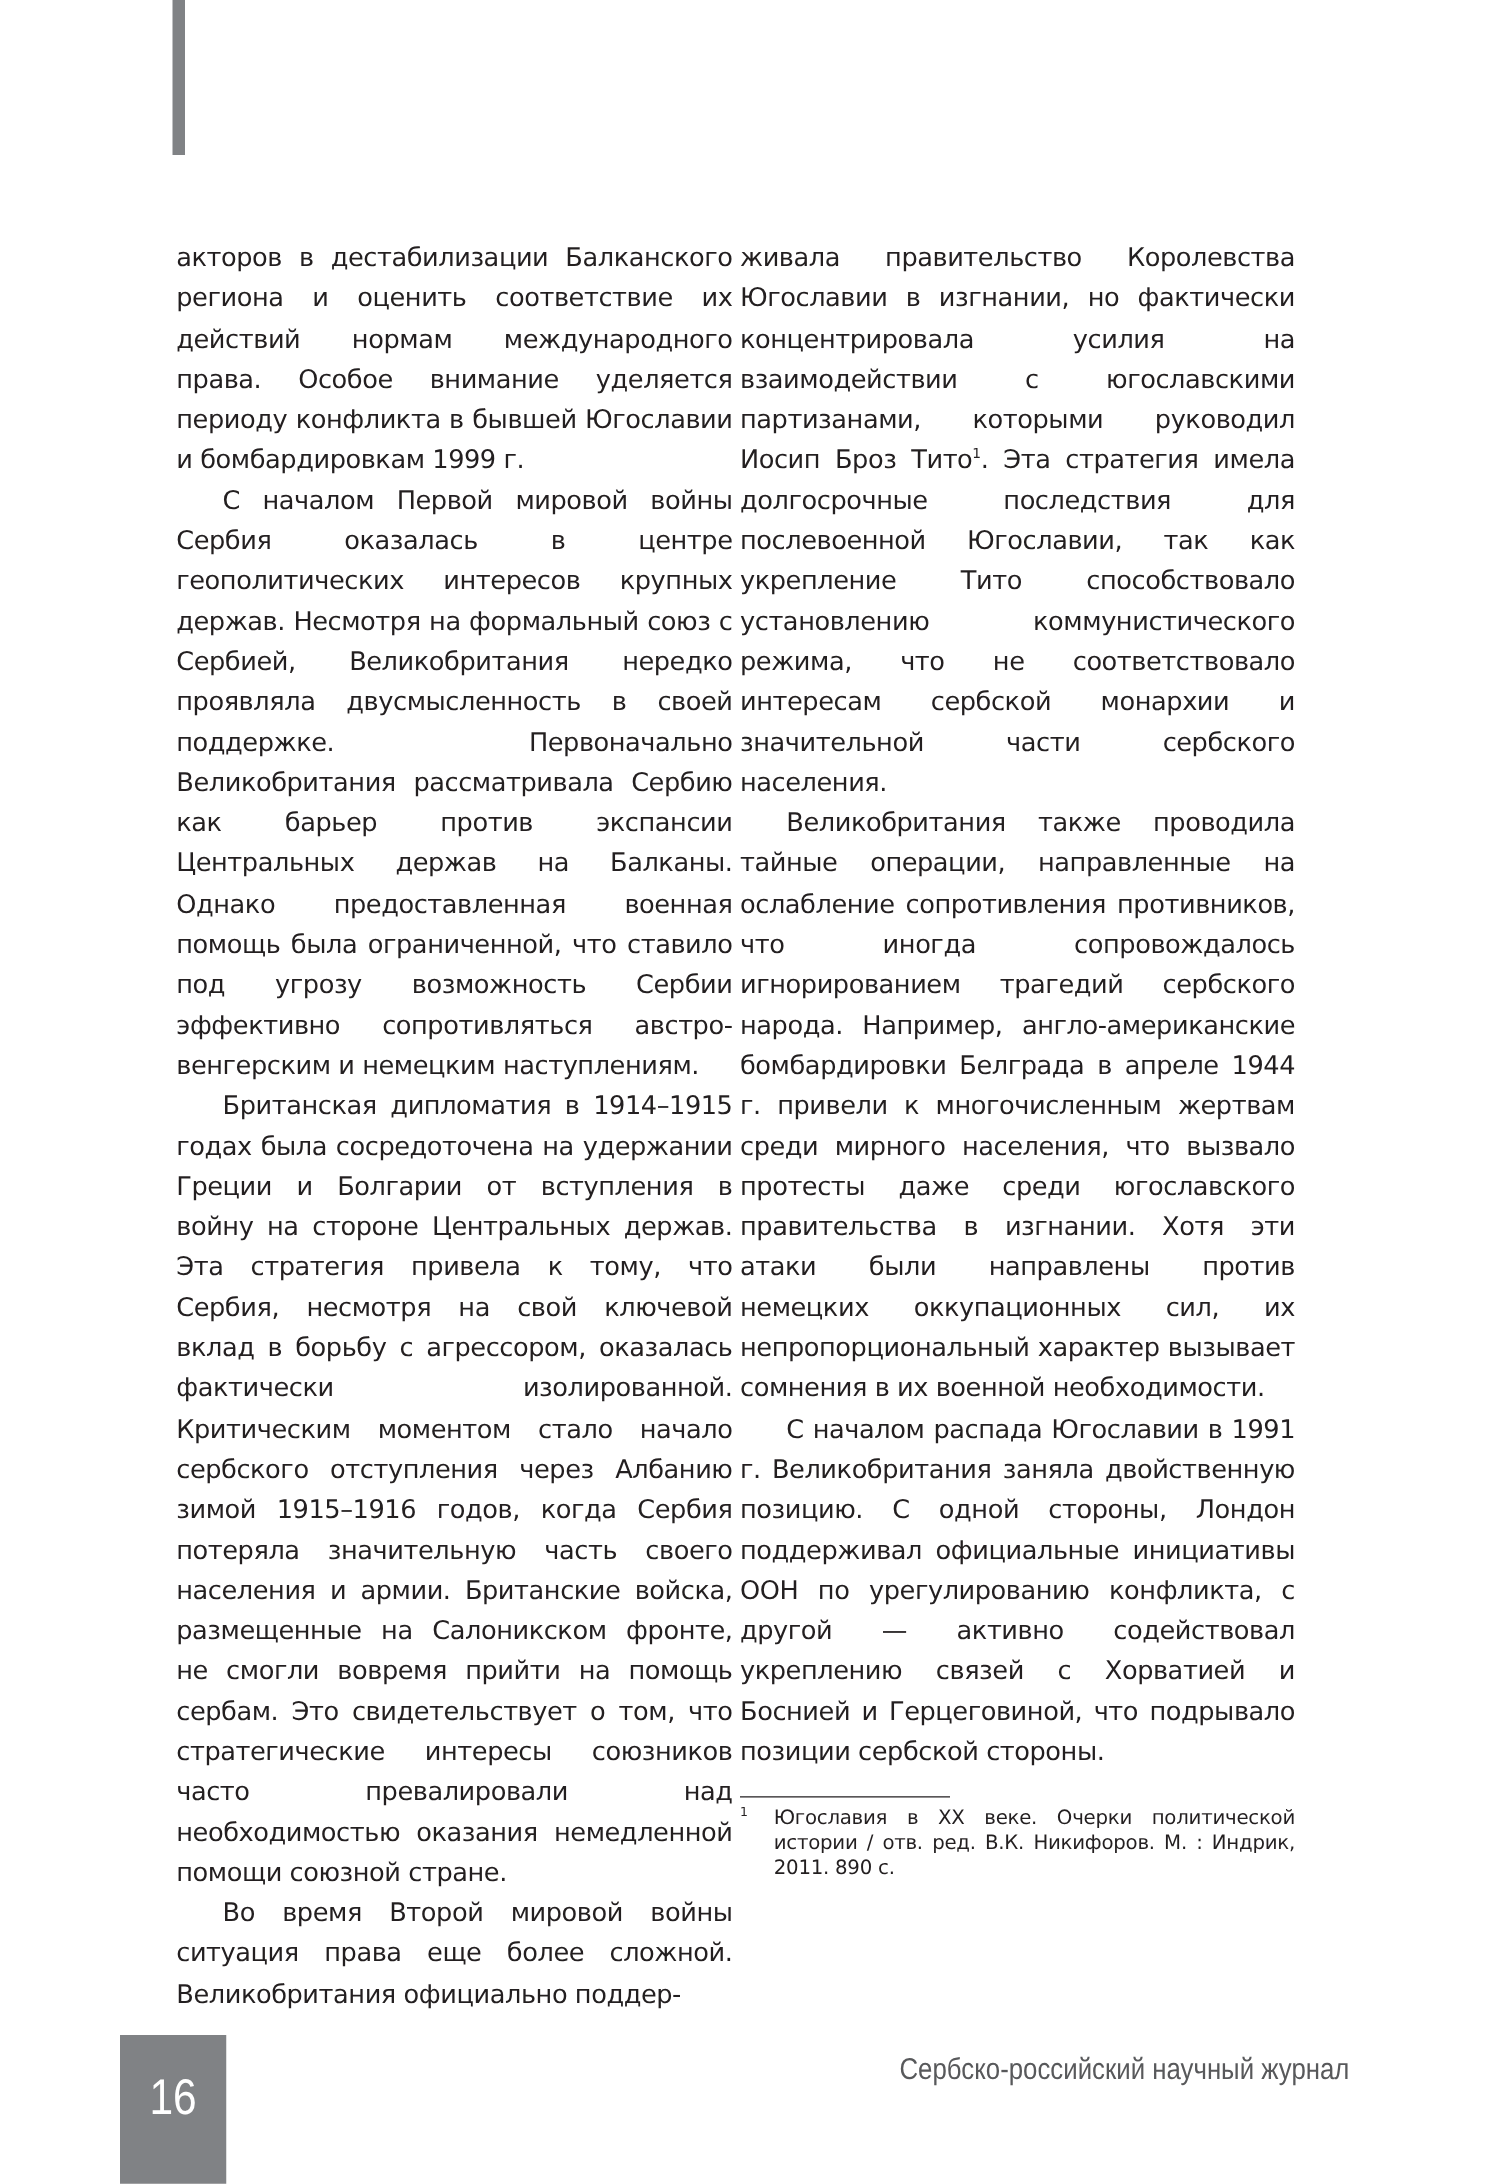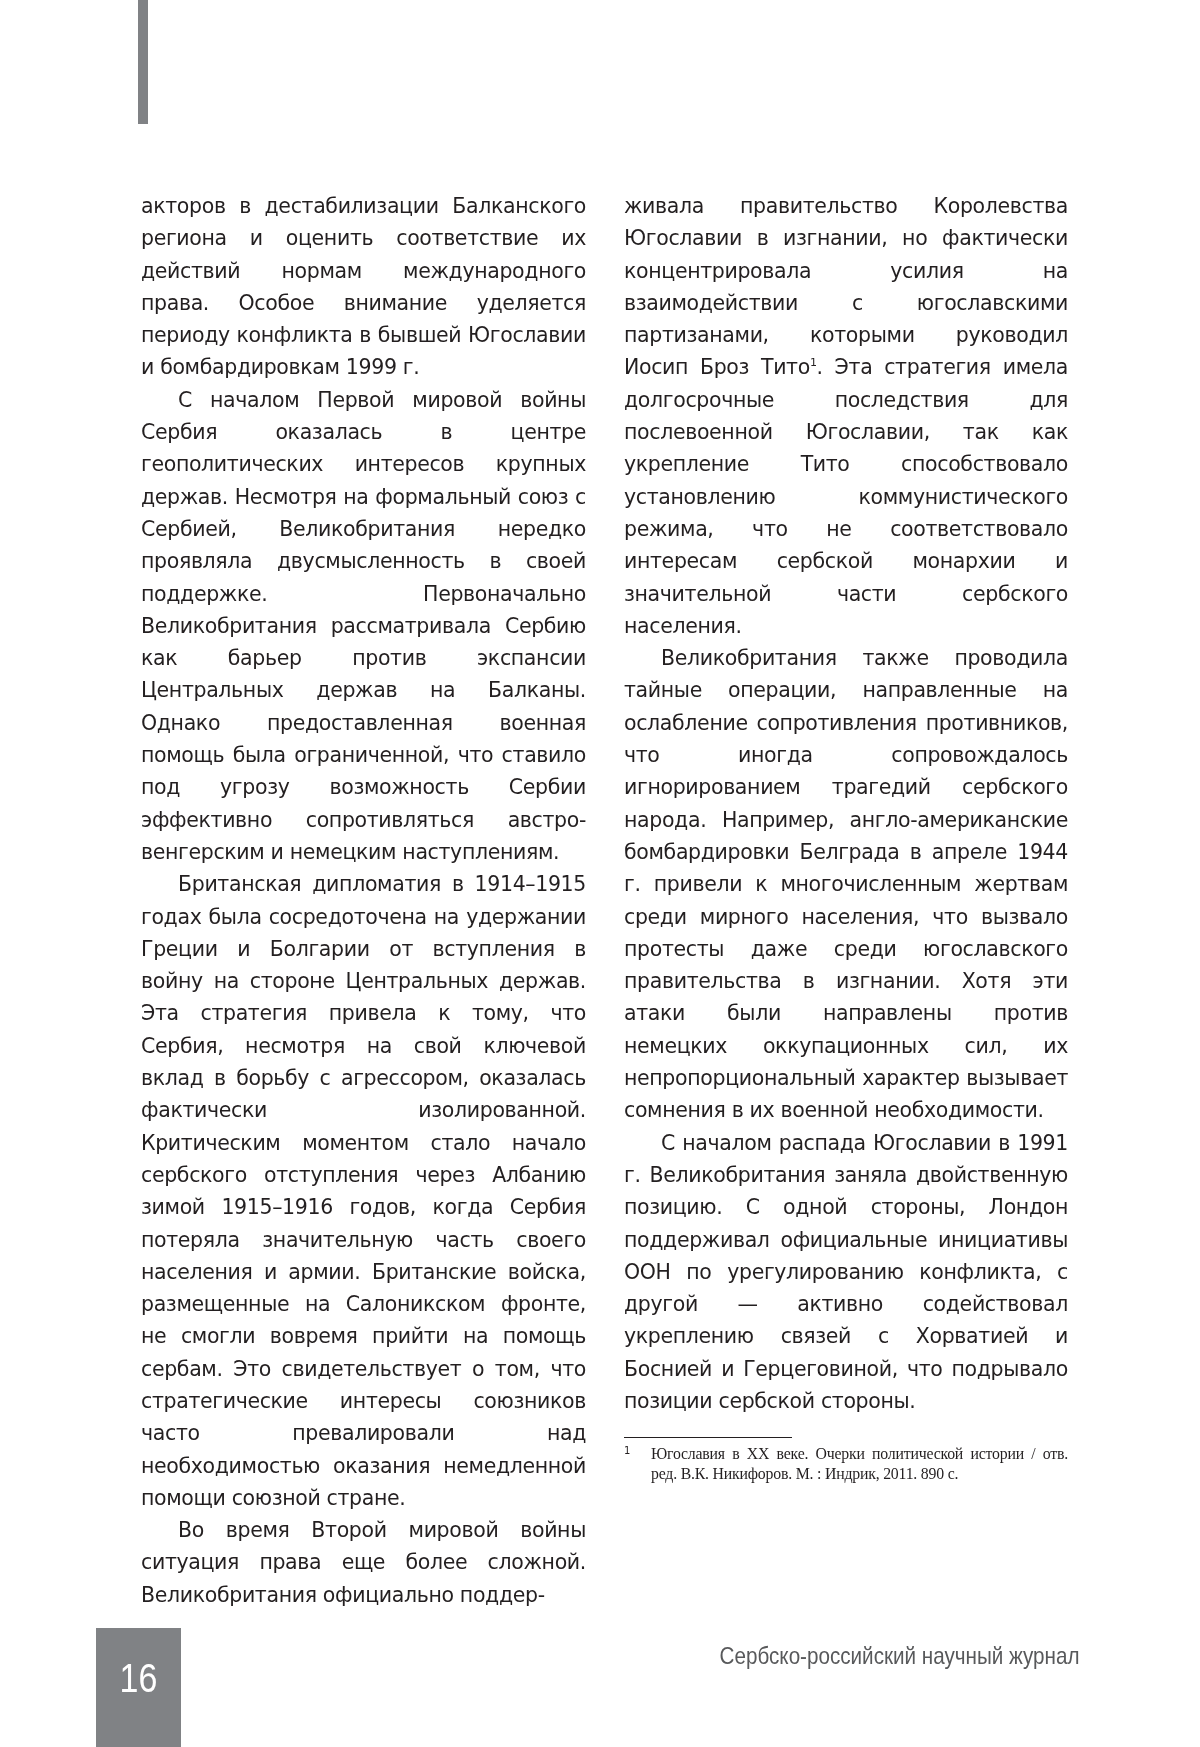--- a/index.html
+++ b/index.html
@@ -2,28 +2,28 @@
 <html><head>
 <meta charset="utf-8">
 <style>
   html, body { margin: 0; padding: 0; background: #ffffff; }
   body { width: 1200px; height: 1747px; position: relative; overflow: hidden;
          font-family: "DejaVu Sans", sans-serif; color: #231f20; }
   .top-bar { position: absolute; left: 138px; top: 0; width: 10px; height: 124px; background: #808285; }
   .col { position: absolute; top: 170px; width: 445px; font-size: 20.5px; line-height: 32.3px;
          text-align: justify; letter-spacing: -0.35px; margin-top: 20px; }
   .col-left { left: 141px; }
-  .col-right { left: 624px; width: 444px; }
+  .col-right { left: 592px; width: 444px; }
   .col p { margin: 0; text-indent: 37px; }
   .col p.first { text-indent: 0; }
   sup { font-size: 11px; line-height: 0; }
   .fn-rule { width: 168px; height: 0; border-top: 1.5px solid #231f20; margin: 20px 0 6px 0; }
   .footnote { display: flex; font-size: 15.8px; line-height: 20px; letter-spacing: -0.2px; }
   .fn-num { width: 27px; flex: none; font-size: 10px; line-height: 14px; }
-  .fn-text { text-align: justify; flex: 1; font-family: Liberation Serif, serif; }
+  .fn-text { text-align: justify; flex: 1; }
   .page-num-box { position: absolute; left: 96px; top: 1612px; width: 85px; height: 135px; background: #808285; margin-top: 16px; }
   .page-num { position: absolute; left: 0; right: 0; top: 28px; text-align: center; color: #ffffff;
               font-family: "Liberation Sans", sans-serif; font-size: 40px; transform: scaleX(0.85); }
   .running-footer { position: absolute; right: 120px; top: 1642px; font-family: "Liberation Sans", sans-serif;
                     font-size: 24px; color: #58595b; transform: scaleX(0.86); transform-origin: right center; }
 </style>
 </head>
 <body>
 
 <div class="top-bar"></div>

